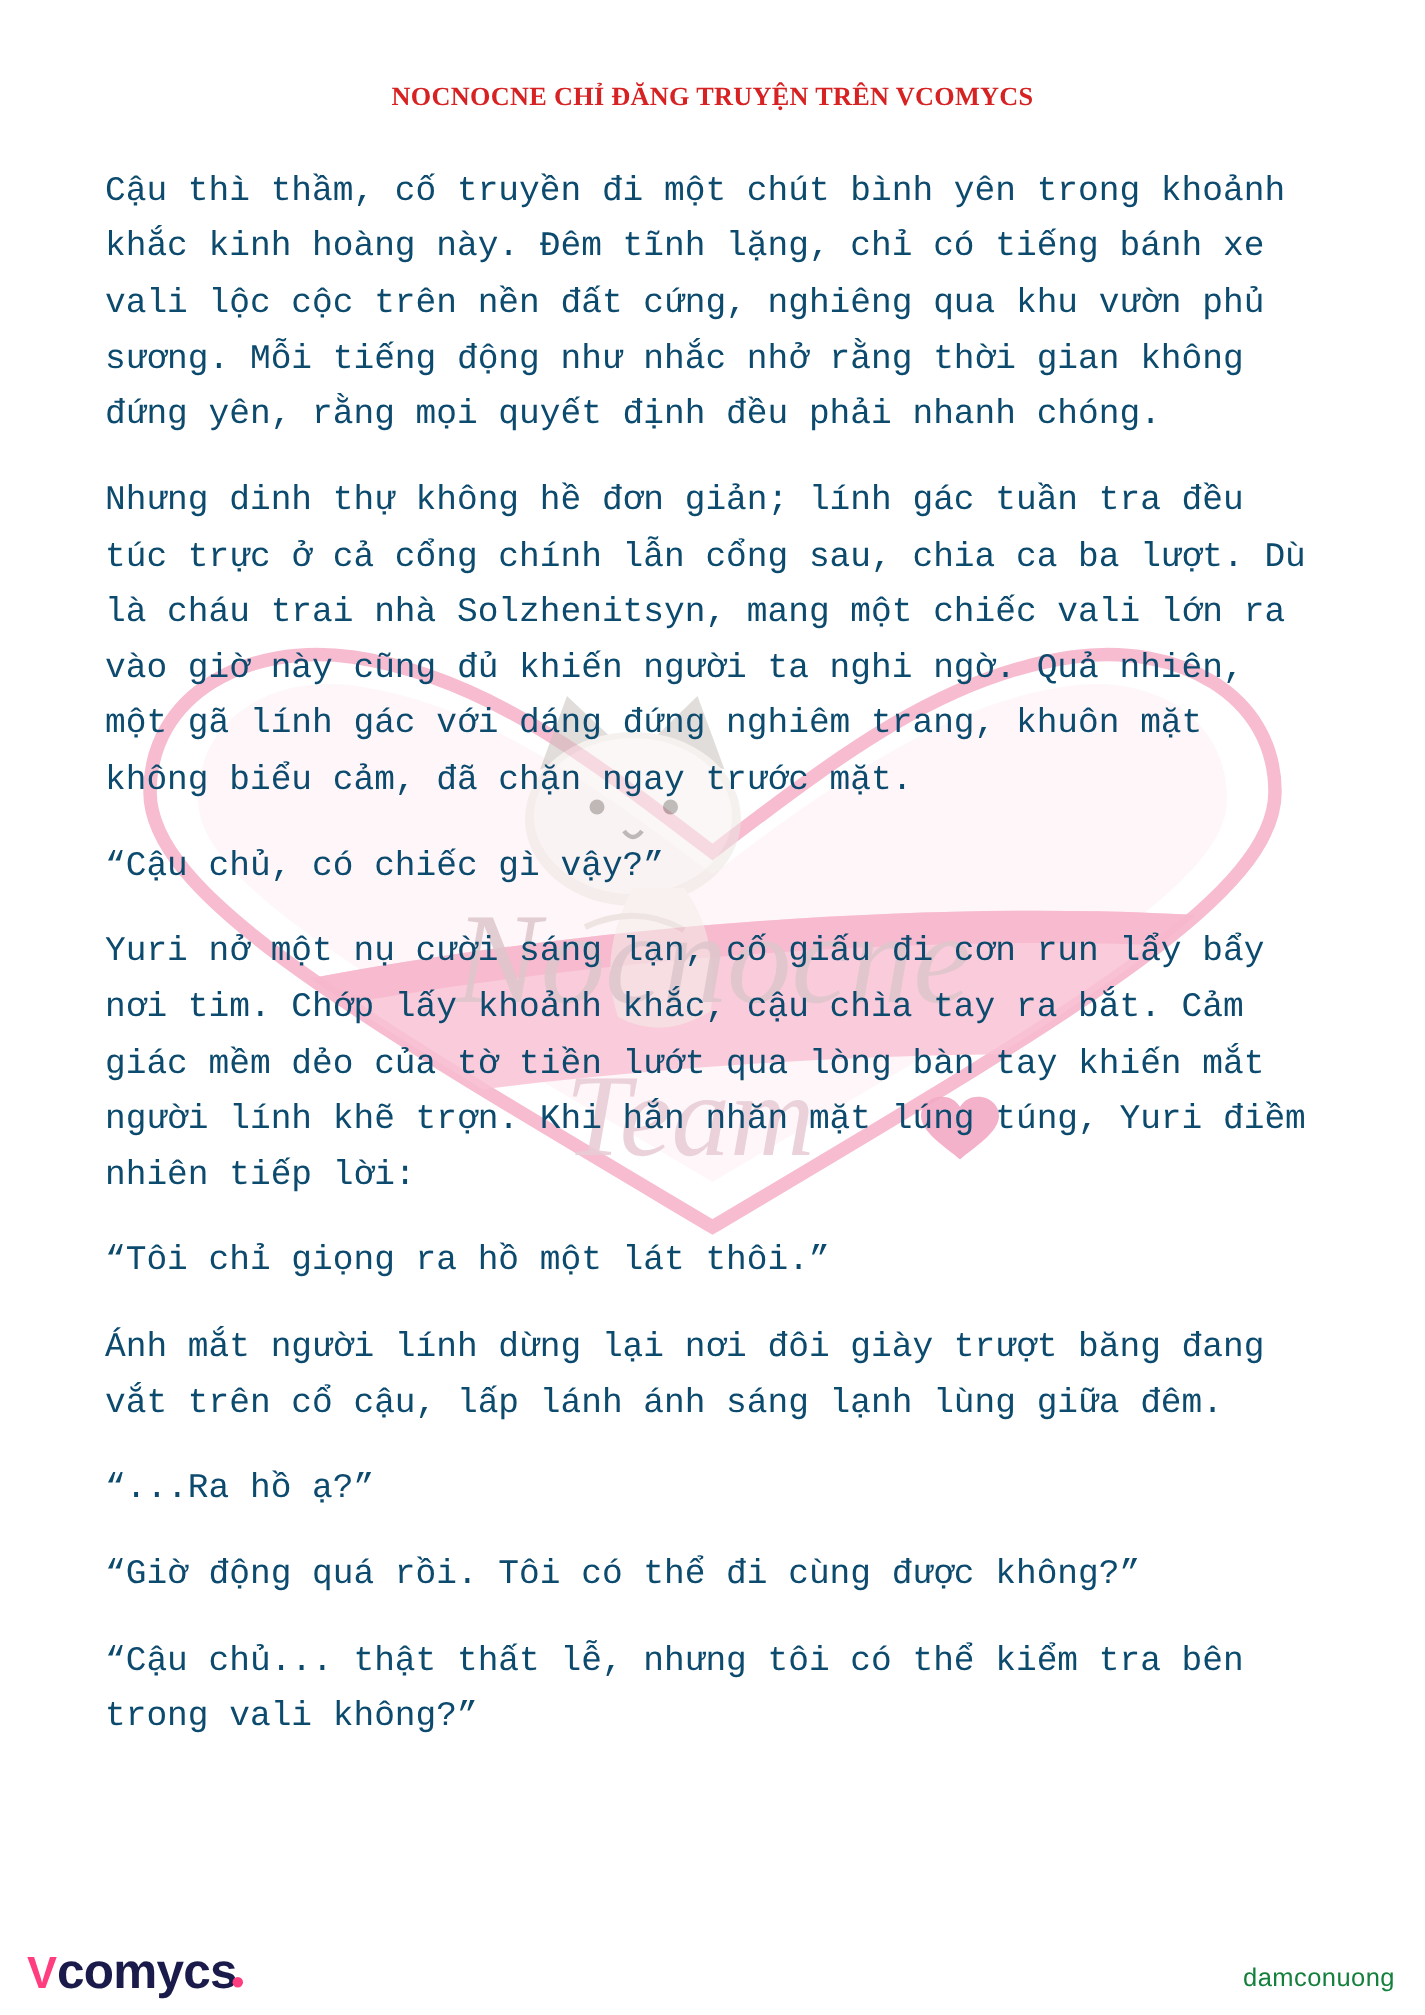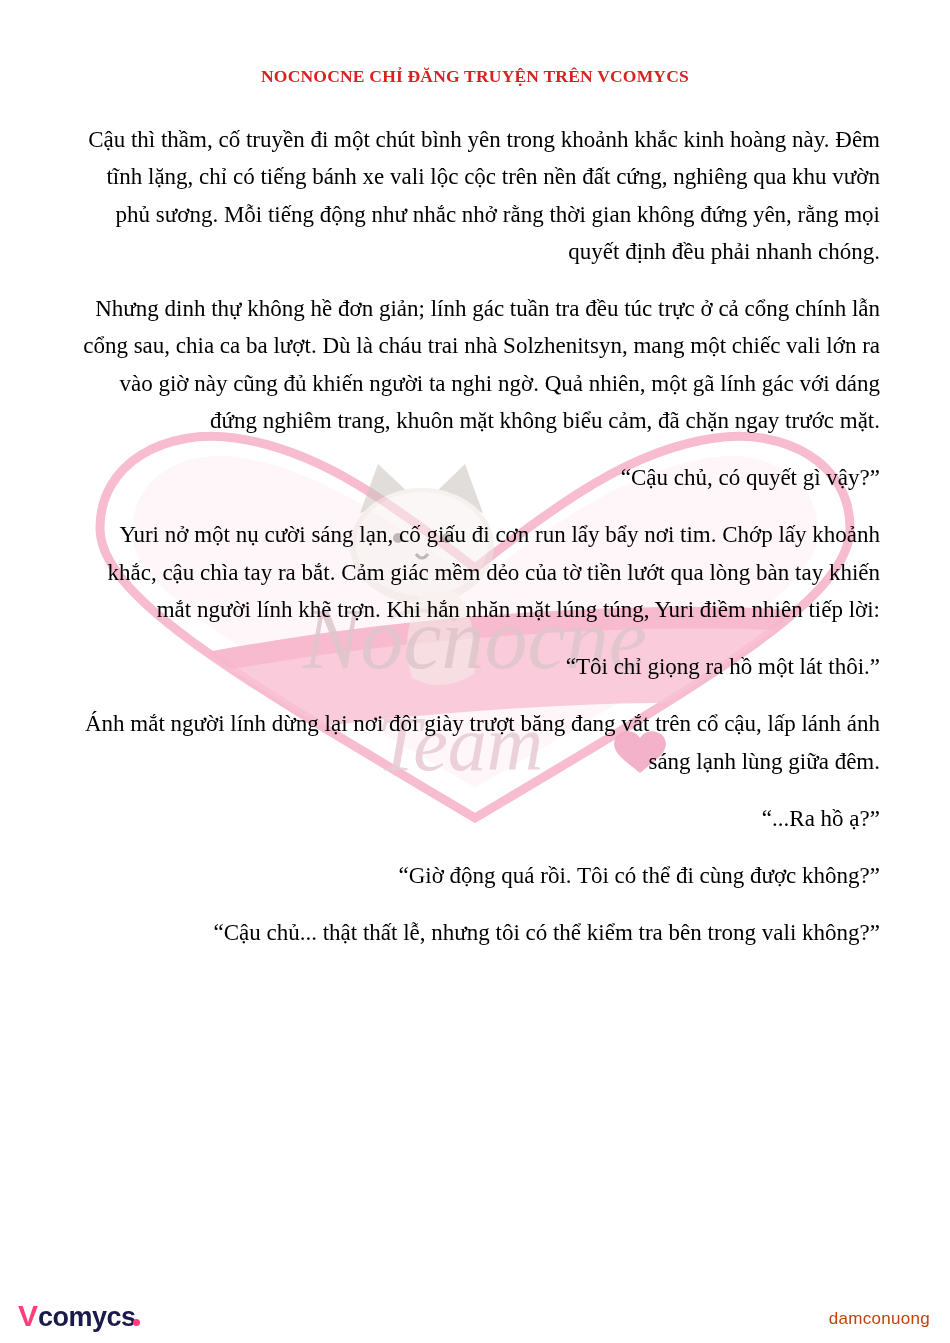--- a/index.html
+++ b/index.html
@@ -24,41 +24,41 @@
     height: 420px;
     pointer-events: none;
     z-index: 0;
   }
   .wm-svg { width: 100%; height: 100%; display: block; }
 
   
   .page {
     position: relative;
     z-index: 2;
-    padding: 60px 70px 0 70px;
+    padding: 48px 70px 0 70px;
     box-sizing: border-box;
   }
 
   .banner-note {
     color: #d62222;
     font-weight: bold;
     font-size: 17.5px;
     letter-spacing: 0.2px;
     text-align: center;
     margin: 6px 0 34px 0;
     font-family: "Liberation Serif", serif;
   }
 
   .body-text p {
     font-size: 23px;
     line-height: 1.62;
-    color: #000000;
+    color: #0c4a6e;
     margin: 0 0 20px 0;
-    text-align: right;
-    font-family: Liberation Serif, serif;
+    text-align: left;
+    font-family: Liberation Mono, monospace;
   }
 
   
   .footer {
     position: absolute;
     left: 0;
     bottom: 0;
     width: 950px;
     height: 56px;
     z-index: 3;
@@ -72,40 +72,40 @@
     font-family: "Liberation Sans", sans-serif;
   }
   .logo-v {
     color: #ff3d7f;
     font-size: 30px;
     font-weight: bold;
     line-height: 1;
   }
   .logo-rest {
     color: #1b1b4b;
-    font-size: 27px;
+    font-size: 33px;
     font-weight: bold;
     line-height: 1;
     letter-spacing: -0.5px;
   }
   .logo-dot {
     display: inline-block;
     width: 7px;
     height: 7px;
     border-radius: 50%;
     background: #ff3d7f;
     margin-left: -3px;
     margin-right: 1px;
     vertical-align: baseline;
   }
   .footer-right {
     position: absolute;
     right: 20px;
     bottom: 14px;
-    color: #c2410c;
+    color: #15803d;
     font-size: 17px;
     font-family: "Liberation Sans", sans-serif;
     letter-spacing: 0.3px;
   }
 </style>
 </head>
 <body>
 
 <div class="watermark">
   <svg class="wm-svg" viewBox="0 0 830 420" xmlns="http://www.w3.org/2000/svg" aria-hidden="true">
@@ -142,21 +142,21 @@
   </svg>
 </div>
 
 <div class="page">
 
   <div class="banner-note">NOCNOCNE CHỈ ĐĂNG TRUYỆN TRÊN VCOMYCS</div>
 
   <div class="body-text">
     <p>Cậu thì thầm, cố truyền đi một chút bình yên trong khoảnh khắc kinh hoàng này. Đêm tĩnh lặng, chỉ có tiếng bánh xe vali lộc cộc trên nền đất cứng, nghiêng qua khu vườn phủ sương. Mỗi tiếng động như nhắc nhở rằng thời gian không đứng yên, rằng mọi quyết định đều phải nhanh chóng.</p>
     <p>Nhưng dinh thự không hề đơn giản; lính gác tuần tra đều túc trực ở cả cổng chính lẫn cổng sau, chia ca ba lượt. Dù là cháu trai nhà Solzhenitsyn, mang một chiếc vali lớn ra vào giờ này cũng đủ khiến người ta nghi ngờ. Quả nhiên, một gã lính gác với dáng đứng nghiêm trang, khuôn mặt không biểu cảm, đã chặn ngay trước mặt.</p>
-    <p>“Cậu chủ, có quyết gì vậy?”</p>
+    <p>“Cậu chủ, có chiếc gì vậy?”</p>
     <p>Yuri nở một nụ cười sáng lạn, cố giấu đi cơn run lẩy bẩy nơi tim. Chớp lấy khoảnh khắc, cậu chìa tay ra bắt. Cảm giác mềm dẻo của tờ tiền lướt qua lòng bàn tay khiến mắt người lính khẽ trợn. Khi hắn nhăn mặt lúng túng, Yuri điềm nhiên tiếp lời:</p>
     <p>“Tôi chỉ giọng ra hồ một lát thôi.”</p>
     <p>Ánh mắt người lính dừng lại nơi đôi giày trượt băng đang vắt trên cổ cậu, lấp lánh ánh sáng lạnh lùng giữa đêm.</p>
     <p>“...Ra hồ ạ?”</p>
     <p>“Giờ động quá rồi. Tôi có thể đi cùng được không?”</p>
     <p>“Cậu chủ... thật thất lễ, nhưng tôi có thể kiểm tra bên trong vali không?”</p>
   </div>
 
 </div>
 

